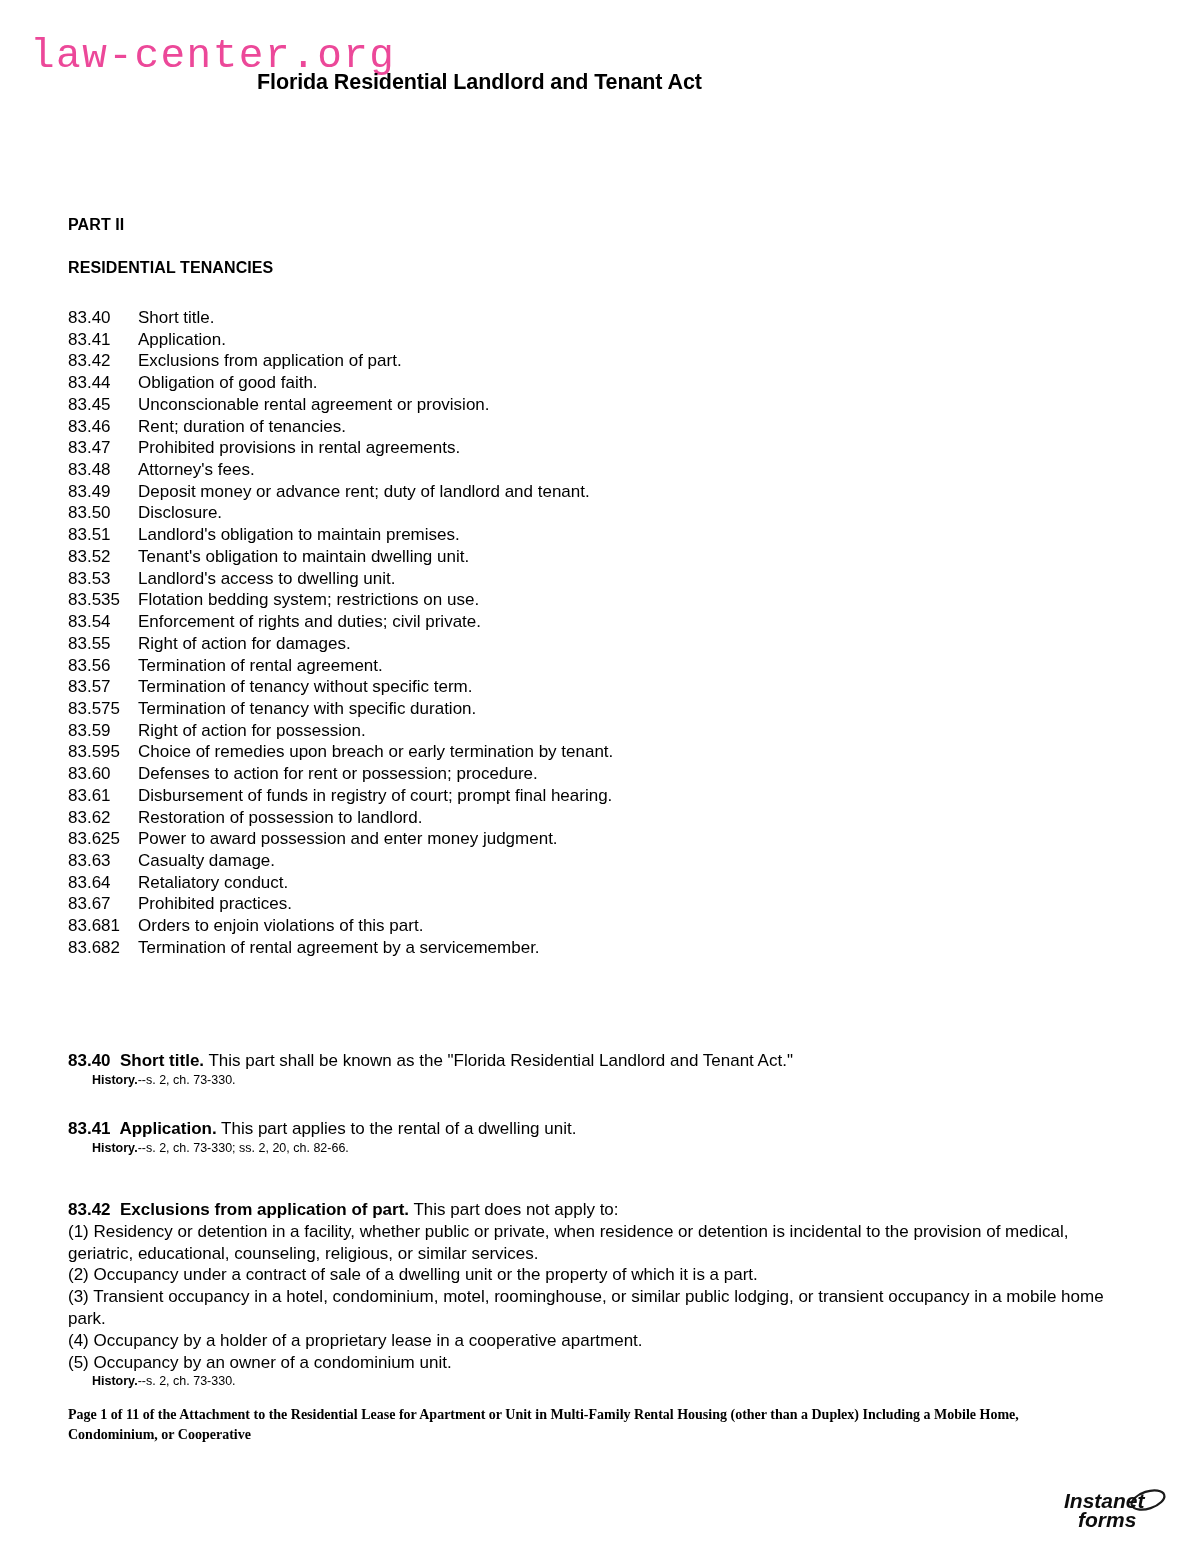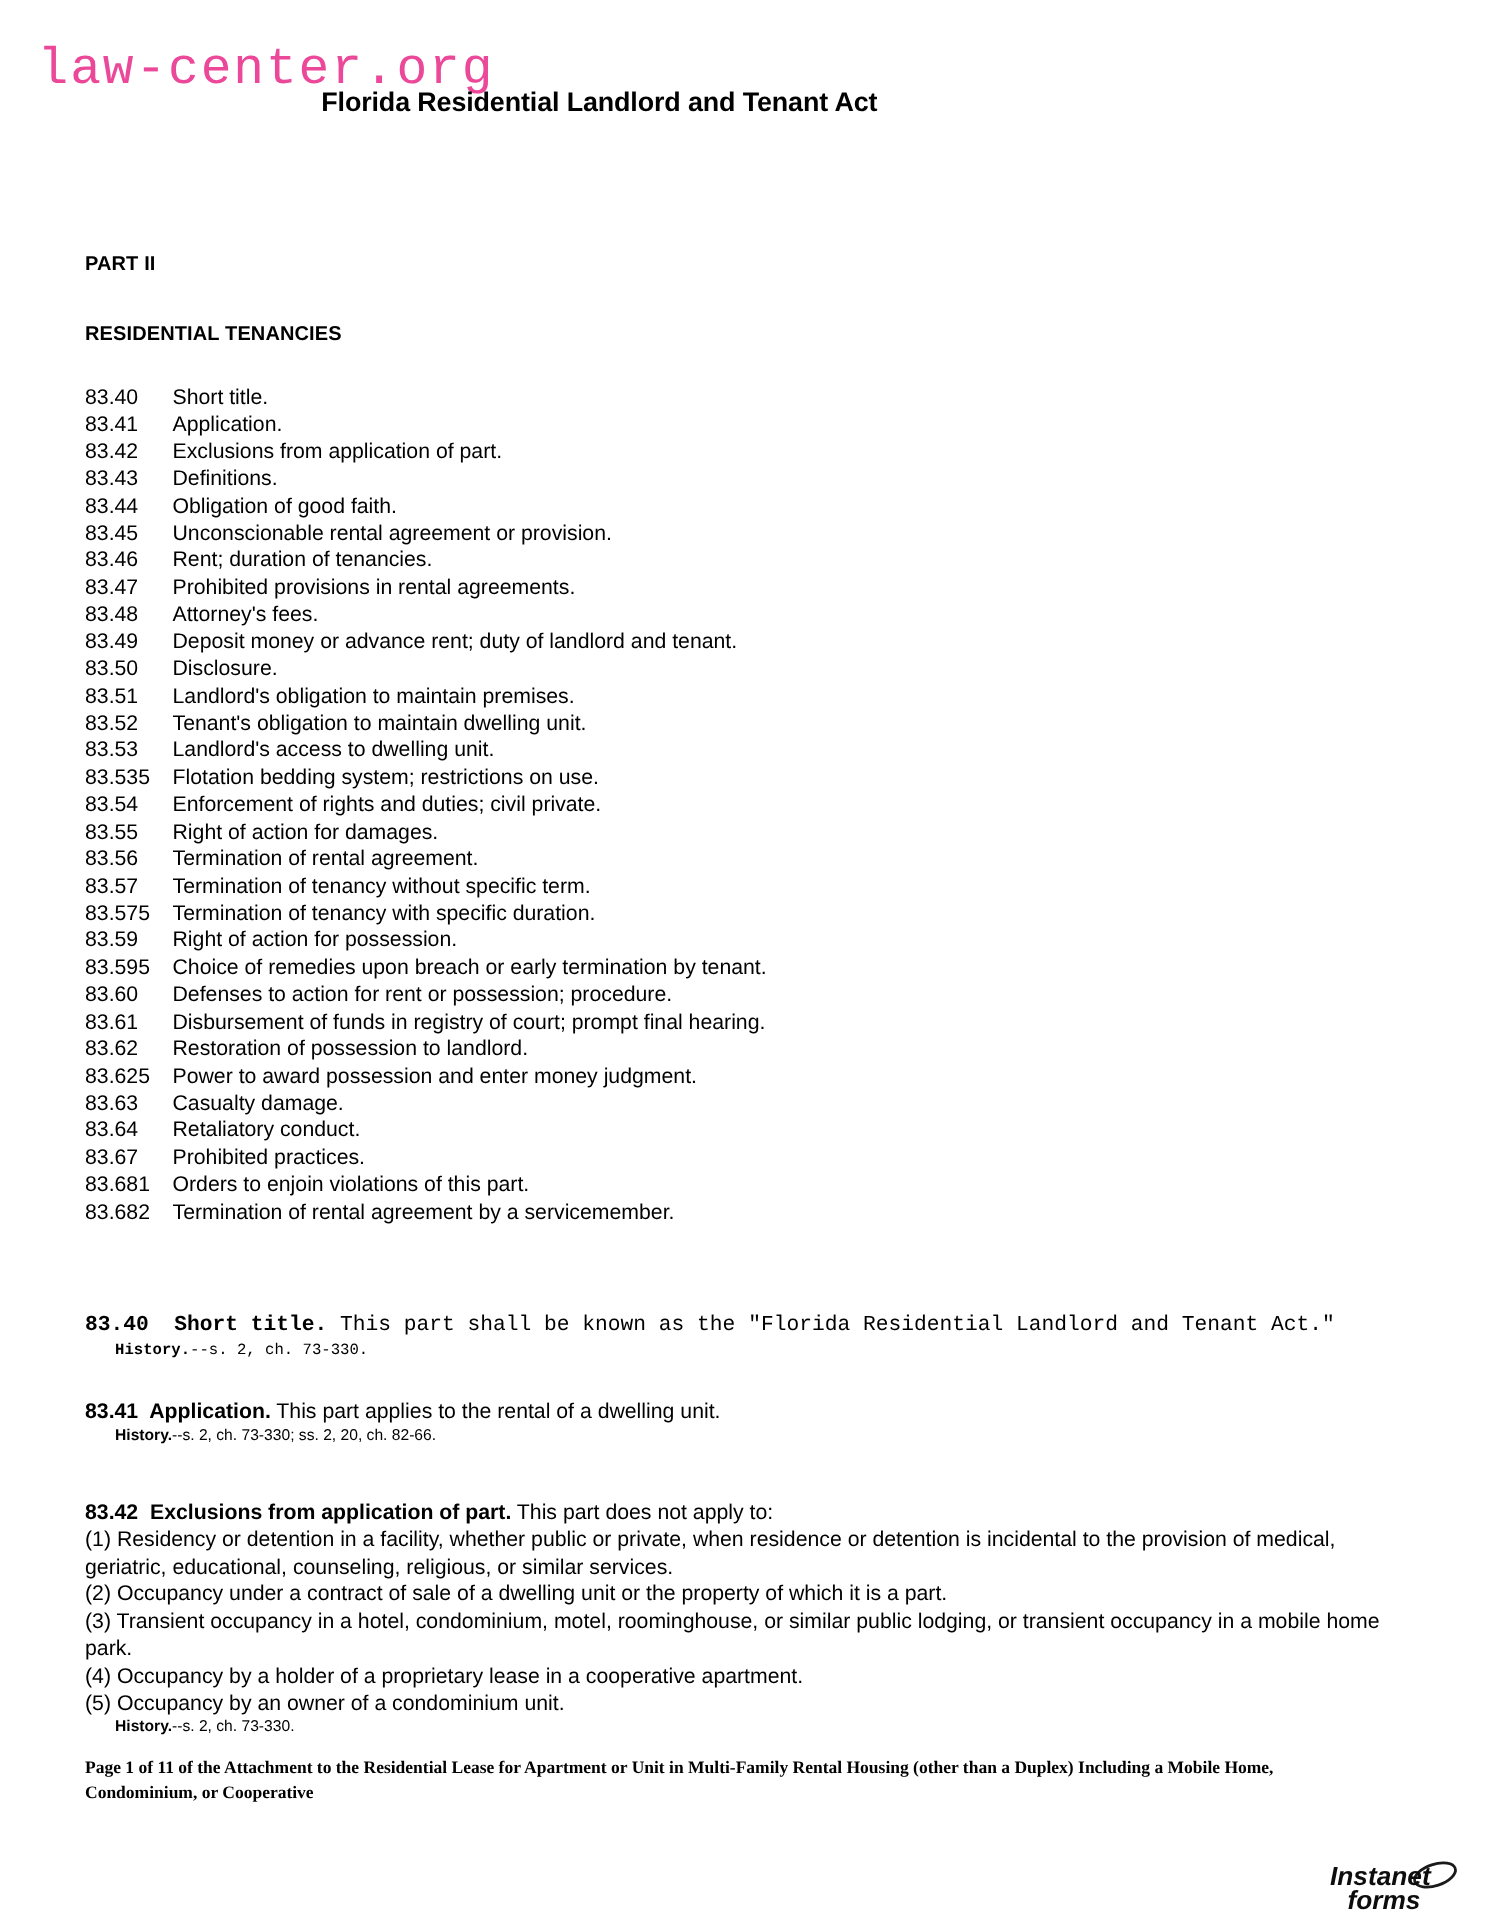--- a/index.html
+++ b/index.html
@@ -45,21 +45,21 @@
 
   
   .part-heading {
     position: absolute;
     left: 68px;
     font-size: 16px;
     font-weight: bold;
     letter-spacing: 0.1px;
     white-space: nowrap;
   }
-  #part-label { top: 203px; }
+  #part-label { top: 216px; }
   #part-subject { top: 259px; text-align: center; }
 
   
   #index-list {
     position: absolute;
     left: 68px;
     top: 307px;
     width: 1080px;
   }
   .index-row {
@@ -90,21 +90,21 @@
     text-align: left;
   }
   .sec-para b { font-weight: bold; }
   .history {
     font-size: 12.5px;
     line-height: 17px;
     margin: 0;
   }
   .history b { font-weight: bold; padding-left: 24px; }
 
-  #section-8340 { top: 1050px; font-family: Liberation Mono, monospace; }
+  #section-8340 { top: 1050px; }
   #section-8341 { top: 1118px; }
   #section-8342 { top: 1199px; }
 
   
   #footer-note {
     position: absolute;
     left: 68px;
     top: 1405px;
     width: 1040px;
     font-size: 14px;
@@ -132,21 +132,20 @@
   <div class="doc-title">Florida Residential Landlord and Tenant Act</div>
 
   <div class="part-heading" id="part-label">PART II</div>
 
   <div class="part-heading" id="part-subject">RESIDENTIAL TENANCIES</div>
 
   <div id="index-list">
       <div class="index-row"><span class="index-num">83.40</span><span class="index-title">Short title.</span></div>
       <div class="index-row"><span class="index-num">83.41</span><span class="index-title">Application.</span></div>
       <div class="index-row"><span class="index-num">83.42</span><span class="index-title">Exclusions from application of part.</span></div>
-      <div class="index-row"><span class="index-num">83.43</span><span class="index-title">Definitions.</span></div>
       <div class="index-row"><span class="index-num">83.44</span><span class="index-title">Obligation of good faith.</span></div>
       <div class="index-row"><span class="index-num">83.45</span><span class="index-title">Unconscionable rental agreement or provision.</span></div>
       <div class="index-row"><span class="index-num">83.46</span><span class="index-title">Rent; duration of tenancies.</span></div>
       <div class="index-row"><span class="index-num">83.47</span><span class="index-title">Prohibited provisions in rental agreements.</span></div>
       <div class="index-row"><span class="index-num">83.48</span><span class="index-title">Attorney's fees.</span></div>
       <div class="index-row"><span class="index-num">83.49</span><span class="index-title">Deposit money or advance rent; duty of landlord and tenant.</span></div>
       <div class="index-row"><span class="index-num">83.50</span><span class="index-title">Disclosure.</span></div>
       <div class="index-row"><span class="index-num">83.51</span><span class="index-title">Landlord's obligation to maintain premises.</span></div>
       <div class="index-row"><span class="index-num">83.52</span><span class="index-title">Tenant's obligation to maintain dwelling unit.</span></div>
       <div class="index-row"><span class="index-num">83.53</span><span class="index-title">Landlord's access to dwelling unit.</span></div>

